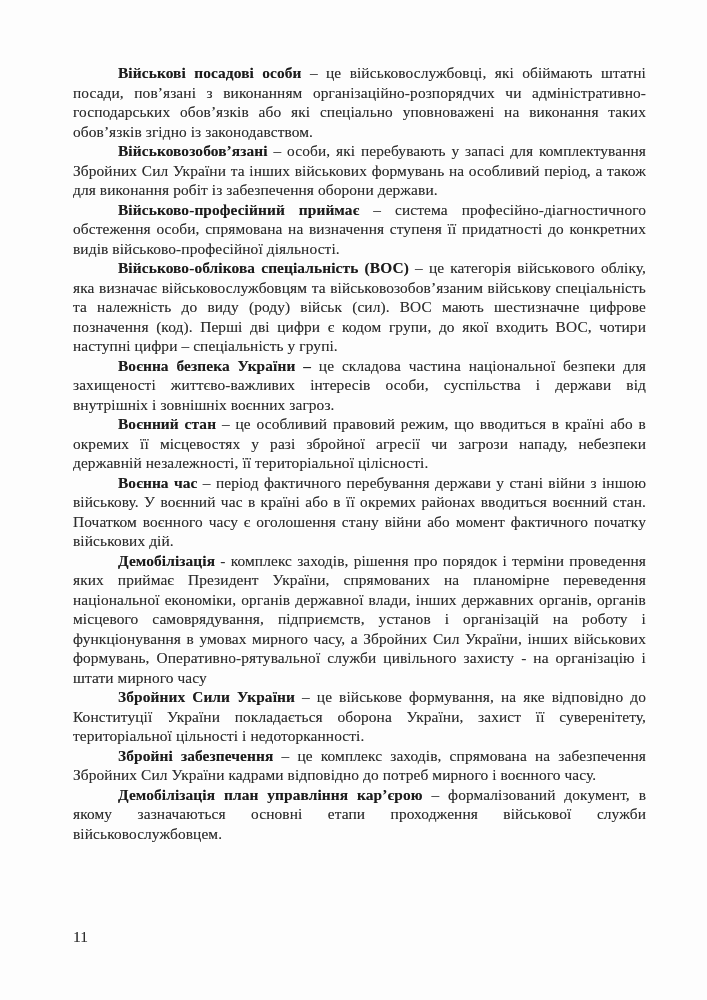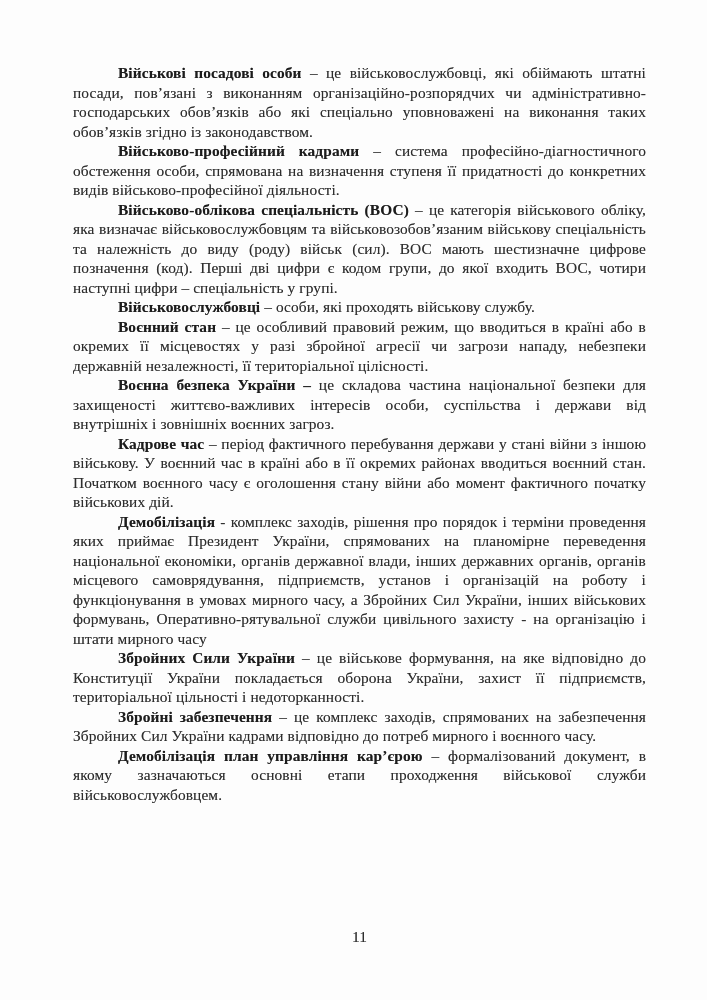--- a/index.html
+++ b/index.html
@@ -33,48 +33,48 @@
   }
   .text-block p .term {
     font-weight: bold;
     color: var(--term-color, #1c1c1c);
   }
   .page-number {
     position: absolute;
     left: 73px;
     top: 928px;
     width: 573px;
-    text-align: center;
+    text-align: left;
     font-size: 15.5px;
     color: var(--text-color, #2e2e2e);
     text-shadow: 0 0 0.4px rgba(40,40,40,0.45);
   }
 </style>
 </head>
 <body>
 
 <div class="page" style="--page-bg: #fdfdfd; --text-color: #2e2e2e; --term-color: #1c1c1c;">
   <div class="text-block">
   <p><span class="term">Військові посадові особи</span><span class="rest"> – це військовослужбовці, які обіймають штатні посади, пов’язані з виконанням організаційно-розпорядчих чи адміністративно-господарських обов’язків або які спеціально уповноважені на виконання таких обов’язків згідно із законодавством.</span></p>
 
+  <p><span class="term">Військовозобов’язані</span><span class="rest"> – особи, які перебувають у запасі для комплектування Збройних Сил України та інших військових формувань на особливий період, а також для виконання робіт із забезпечення оборони держави.</span></p>
 
-  <p><span class="term">Військово-професійний кадрами</span><span class="rest"> – система професійно-діагностичного обстеження особи, спрямована на визначення ступеня її придатності до конкретних видів військово-професійної діяльності.</span></p>
+  <p><span class="term">Військово-професійний приймає</span><span class="rest"> – система професійно-діагностичного обстеження особи, спрямована на визначення ступеня її придатності до конкретних видів військово-професійної діяльності.</span></p>
 
   <p><span class="term">Військово-облікова спеціальність (ВОС)</span><span class="rest"> – це категорія військового обліку, яка визначає військовослужбовцям та військовозобов’язаним військову спеціальність та належність до виду (роду) військ (сил). ВОС мають шестизначне цифрове позначення (код). Перші дві цифри є кодом групи, до якої входить ВОС, чотири наступні цифри – спеціальність у групі.</span></p>
 
-  <p><span class="term">Військовослужбовці</span><span class="rest"> – особи, які проходять військову службу.</span></p>
+
+  <p><span class="term">Воєнна безпека України –</span><span class="rest"> це складова частина національної безпеки для захищеності життєво-важливих інтересів особи, суспільства і держави від внутрішніх і зовнішніх воєнних загроз.</span></p>
 
   <p><span class="term">Воєнний стан</span><span class="rest"> – це особливий правовий режим, що вводиться в країні або в окремих її місцевостях у разі збройної агресії чи загрози нападу, небезпеки державній незалежності, її територіальної цілісності.</span></p>
 
-  <p><span class="term">Воєнна безпека України –</span><span class="rest"> це складова частина національної безпеки для захищеності життєво-важливих інтересів особи, суспільства і держави від внутрішніх і зовнішніх воєнних загроз.</span></p>
-
-  <p><span class="term">Кадрове час</span><span class="rest"> – період фактичного перебування держави у стані війни з іншою військову. У воєнний час в країні або в її окремих районах вводиться воєнний стан. Початком воєнного часу є оголошення стану війни або момент фактичного початку військових дій.</span></p>
+  <p><span class="term">Воєнна час</span><span class="rest"> – період фактичного перебування держави у стані війни з іншою військову. У воєнний час в країні або в її окремих районах вводиться воєнний стан. Початком воєнного часу є оголошення стану війни або момент фактичного початку військових дій.</span></p>
 
   <p><span class="term">Демобілізація</span><span class="rest"> - комплекс заходів, рішення про порядок і терміни проведення яких приймає Президент України, спрямованих на планомірне переведення національної економіки, органів державної влади, інших державних органів, органів місцевого самоврядування, підприємств, установ і організацій на роботу і функціонування в умовах мирного часу, а Збройних Сил України, інших військових формувань, Оперативно-рятувальної служби цивільного захисту - на організацію і штати мирного часу</span></p>
 
-  <p><span class="term">Збройних Сили України</span><span class="rest"> – це військове формування, на яке відповідно до Конституції України покладається оборона України, захист її підприємств, територіальної цільності і недоторканності.</span></p>
+  <p><span class="term">Збройних Сили України</span><span class="rest"> – це військове формування, на яке відповідно до Конституції України покладається оборона України, захист її суверенітету, територіальної цільності і недоторканності.</span></p>
 
-  <p><span class="term">Збройні забезпечення</span><span class="rest"> – це комплекс заходів, спрямованих на забезпечення Збройних Сил України кадрами відповідно до потреб мирного і воєнного часу.</span></p>
+  <p><span class="term">Збройні забезпечення</span><span class="rest"> – це комплекс заходів, спрямована на забезпечення Збройних Сил України кадрами відповідно до потреб мирного і воєнного часу.</span></p>
 
   <p><span class="term">Демобілізація план управління кар’єрою</span><span class="rest"> – формалізований документ, в якому зазначаються основні етапи проходження військової служби військовослужбовцем.</span></p>
 </div>
   <div class="page-number">11</div>
 </div>
 
 </body></html>

